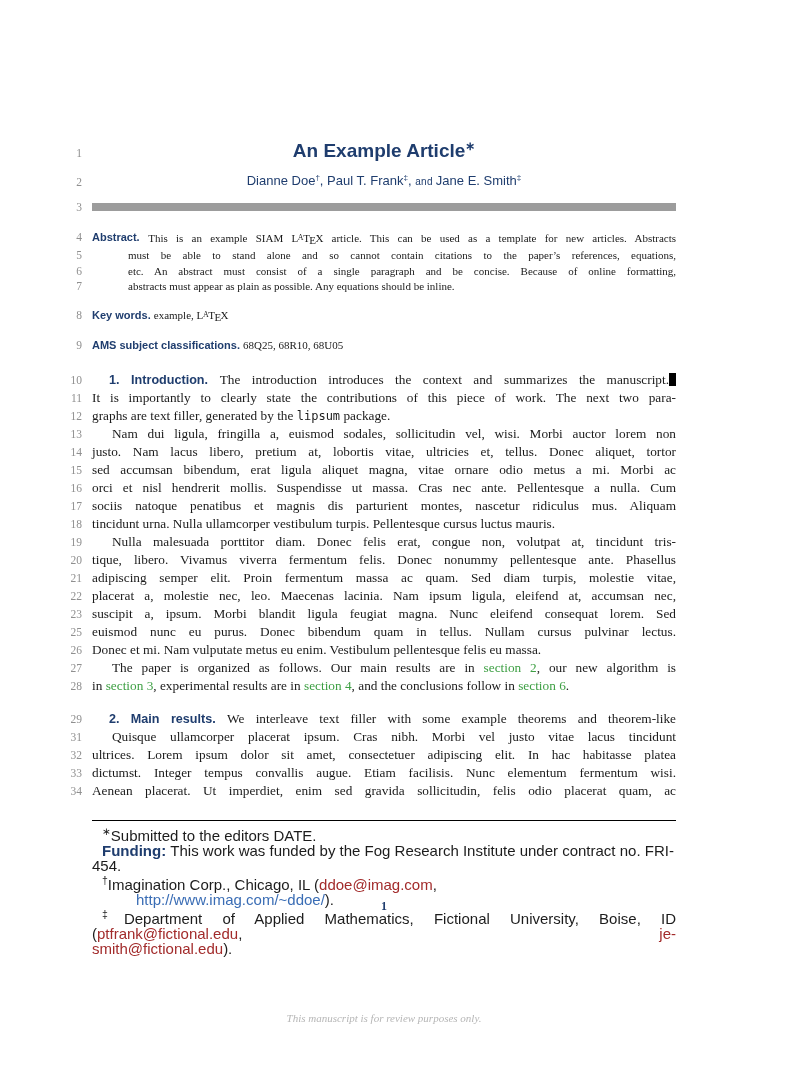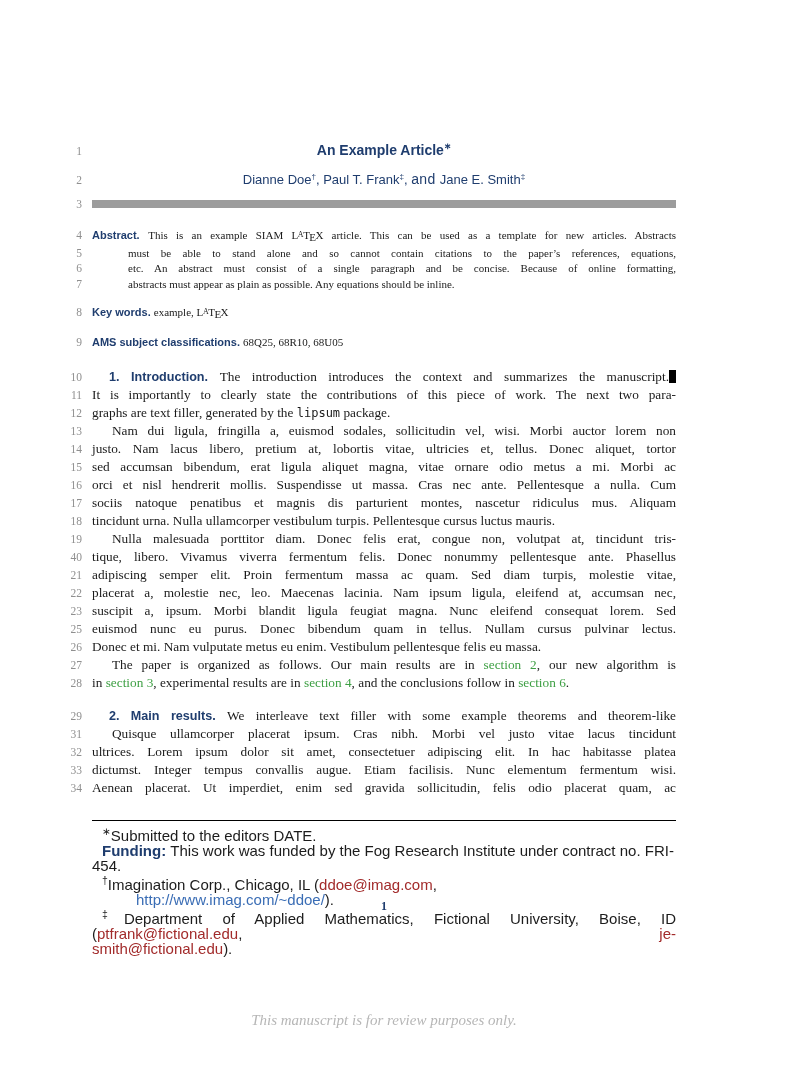--- a/index.html
+++ b/index.html
@@ -8,21 +8,21 @@
   .page { position:absolute; inset:0; background:#ffffff; }
 
   #doc-lines { position:absolute; left:52px; top:136px; width:624px; }
   .row { display:flex; align-items:baseline; }
   .num { flex:0 0 30px; text-align:right; margin-right:10px;
          font-family:"Liberation Serif",serif; font-size:11.5px; color:#8f8f8f; }
   .content { flex:1 1 auto; min-width:0; font-size:13.3px; color:#1a1a1a; line-height:18px; }
 
   
   .r-title .content { text-align:center; font-family:"Liberation Sans",sans-serif;
-                      font-weight:bold; font-size:14px; color:#1f3d6e; line-height:20px; }
+                      font-weight:bold; font-size:19px; color:#1f3d6e; line-height:20px; }
   .r-authors { margin-top:8px; }
   .r-authors .content { text-align:center; font-family:"Liberation Sans",sans-serif;
                         font-size:13px; color:#1f3d6e; line-height:17px; }
   .r-bar { margin-top:10px; align-items:center; }
   .graybar { height:8px; width:100%; background:#9c9c9c; }
 
   
   .r-abs1 { margin-top:17px; }
   .r-abs1 .content, .r-absj .content, .r-absend .content,
   .r-kw .content, .r-ams .content { font-size:11px; line-height:15.5px; }
@@ -36,21 +36,21 @@
   .r-sec1 { margin-top:18px; }
   .r-sec  { margin-top:15px; }
   .r-sec1 .content, .r-sec .content { padding-left:17px; text-align:justify; text-align-last:justify; }
   .r-bj  .content { text-align:justify; text-align-last:justify; }
   .r-bji .content { padding-left:20px; text-align:justify; text-align-last:justify; }
   .r-be  .content { text-align:left; }
 
   
   .sg-p { }
   .sg-sup { vertical-align:super; font-size:0.62em; }
-  .sg-and { font-size:14px; letter-spacing:0.3px; }
+  .sg-and { font-size:10px; letter-spacing:0.3px; }
   .sg-h { font-family:"Liberation Sans",sans-serif; font-weight:bold; color:#1f3d6e; font-size:12.6px; }
   .sg-mono { font-family:"DejaVu Sans Mono",monospace; font-size:12px; }
   .sg-ref { color:#3d9f43; }
   .sg-cursor { display:inline-block; width:7px; height:13px; background:#000; vertical-align:-2px; }
   .sg-abslabel, .sg-kwlabel, .sg-amslabel {
       font-family:"Liberation Sans",sans-serif; font-weight:bold; color:#1f3d6e; font-size:11px;margin-top:40px; }
   .sg-lxA { font-size:0.72em; vertical-align:0.22em; margin:0 -0.04em; }
   .sg-lxE { vertical-align:-0.22em; margin:0 -0.06em; }
 
   
@@ -62,21 +62,21 @@
   .fn-line.fn0 { text-indent:0; }
   .sg-f { }
   .sg-fsup { vertical-align:super; font-size:0.7em; }
   .sg-flabel { color:#1f3d6e; font-weight:bold; }
   .sg-femail { color:#a22b2b;margin-top:28px; }
   .sg-furl { color:#3a6db5;margin-left:44px; }
 
   .page-num { position:absolute; top:899px; left:92px; width:584px; text-align:center;
               font-family:"Liberation Serif",serif; font-weight:bold; font-size:12px; color:#1f3d6e; }
   .watermark { position:absolute; top:1012px; left:92px; width:584px; text-align:center;
-               font-family:"Liberation Serif",serif; font-style:italic; font-size:15px; color:#b6b6b6; }
+               font-family:"Liberation Serif",serif; font-style:italic; font-size:11px; color:#b6b6b6; }
 </style>
 </head>
 <body>
 
 <div class="page">
   <div id="doc-lines">
       <div class="row r-title">
         <span class="num">1</span>
         <div class="content"><span class="sg-p">An Example Article</span><span class="sg-sup">∗</span></div>
       </div>
@@ -148,21 +148,21 @@
       </div>
       <div class="row r-be">
         <span class="num">18</span>
         <div class="content"><span class="sg-p">tincidunt urna. Nulla ullamcorper vestibulum turpis. Pellentesque cursus luctus mauris.</span></div>
       </div>
       <div class="row r-bji">
         <span class="num">19</span>
         <div class="content"><span class="sg-p">Nulla malesuada porttitor diam. Donec felis erat, congue non, volutpat at, tincidunt tris-</span></div>
       </div>
       <div class="row r-bj">
-        <span class="num">40</span>
+        <span class="num">20</span>
         <div class="content"><span class="sg-p">tique, libero. Vivamus viverra fermentum felis. Donec nonummy pellentesque ante. Phasellus</span></div>
       </div>
       <div class="row r-bj">
         <span class="num">21</span>
         <div class="content"><span class="sg-p">adipiscing semper elit. Proin fermentum massa ac quam. Sed diam turpis, molestie vitae,</span></div>
       </div>
       <div class="row r-bj">
         <span class="num">22</span>
         <div class="content"><span class="sg-p">placerat a, molestie nec, leo. Maecenas lacinia. Nam ipsum ligula, eleifend at, accumsan nec,</span></div>
       </div>

